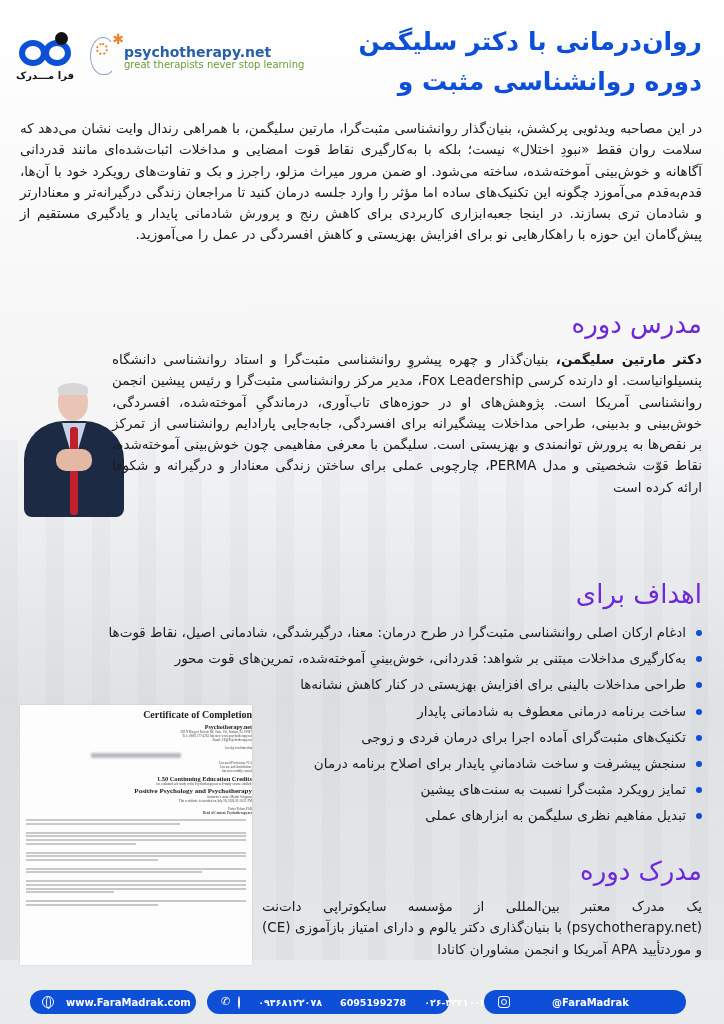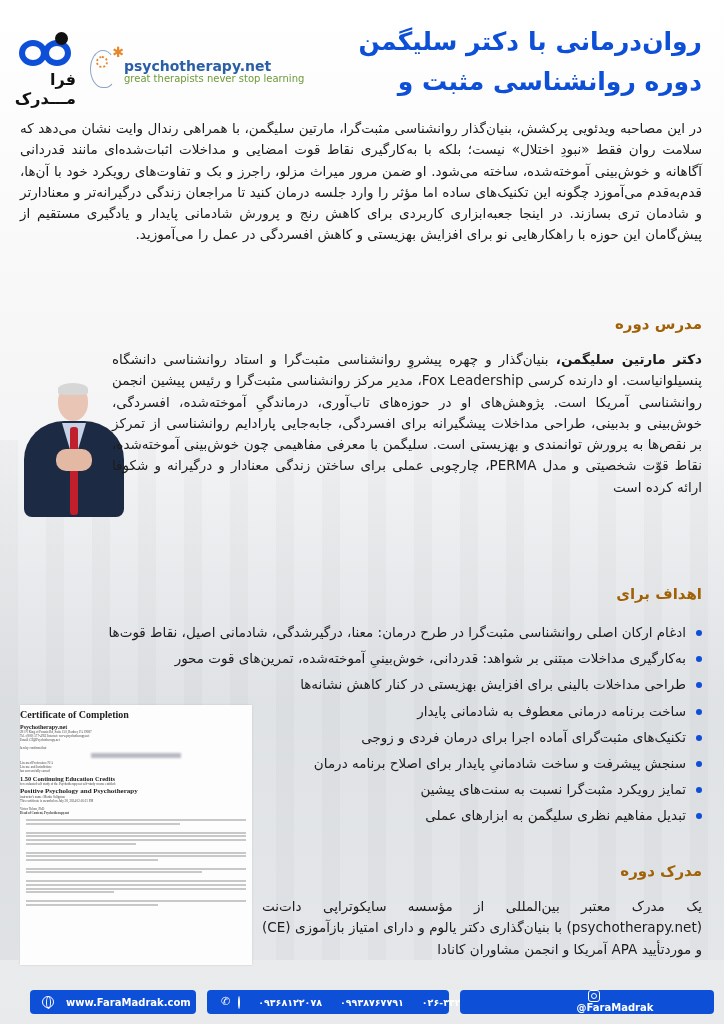--- a/index.html
+++ b/index.html
@@ -25,37 +25,37 @@
     color: #0d4fd6; font-weight: bold;
     font-size: 25px; line-height: 40px;
   }
   .logos { position: absolute; left: 14px; top: 10px; display: flex; align-items: center; gap: 10px; }
   .fm-logo { width: 62px; display: flex; flex-direction: column; align-items: center; }
   .fm-mark { position: relative; width: 56px; height: 36px; }
   .fm-ring { position: absolute; top: 8px; width: 28px; height: 26px; border: 6px solid #0d4fd6; border-radius: 50%; }
   .fm-ring.l { left: 2px; }
   .fm-ring.r { left: 26px; }
   .fm-dot { position: absolute; left: 38px; top: 0; width: 13px; height: 13px; background: #111; border-radius: 50%; }
-  .fm-text { direction: rtl; font-size: 16px; font-weight: bold; color: #111; margin-top: 2px; }
+  .fm-text { direction: rtl; font-size: 10px; font-weight: bold; color: #111; margin-top: 2px; }
   .pn-logo { display: flex; align-items: center; gap: 4px; }
   .pn-head { width: 34px; height: 48px; position: relative; }
   .pn-head .outline { position: absolute; left: 4px; top: 4px; width: 26px; height: 38px; border: 1.5px solid #8da4c8; border-radius: 50% 50% 40% 50%; border-right-color: transparent; }
   .pn-head .spiral { position: absolute; left: 10px; top: 10px; width: 12px; height: 12px; border: 2px dotted #e8862a; border-radius: 50%; }
   .pn-head .star { position: absolute; right: -4px; top: -2px; color: #e8862a; font-size: 14px; }
   .pn-name { font-size: 14px; color: #2a5fa8; font-weight: bold; line-height: 16px; }
   .pn-tag { font-size: 10px; color: #6e9a3a; line-height: 9px; }
 
   .para {
     position: absolute; direction: rtl; text-align: justify; text-align-last: right;
     font-size: 13.5px; line-height: 21.3px; color: #1c1c1c;
   }
   .intro { top: 118px; right: 22px; width: 682px; }
   .section-title {
     position: absolute; right: 22px; direction: rtl;
-    color: #a16207; font-weight: bold; font-size: 15px; line-height: 28px;
+    color: #6d28d9; font-weight: normal; font-size: 26px; line-height: 28px;
   }
   .t-instructor { top: 310px; }
   .t-goals { top: 580px; }
   .t-cert { top: 857px; }
   .bio { top: 349px; right: 22px; width: 590px; }
   .bio b { font-weight: bold; }
   .photo { position: absolute; left: 20px; top: 385px; width: 110px; height: 135px; }
   .ph-head { position: absolute; left: 38px; top: 0; width: 30px; height: 36px; background: #e9c5b5; border-radius: 45% 45% 50% 50%; }
   .ph-hair { position: absolute; left: 38px; top: -2px; width: 30px; height: 12px; background: #d7d7d7; border-radius: 50% 50% 20% 20%; }
   .ph-body { position: absolute; left: 4px; top: 36px; width: 100px; height: 96px; background: #1d2a44; border-radius: 40% 40% 8px 8px; }
@@ -63,41 +63,41 @@
   .ph-tie { position: absolute; left: 50px; top: 42px; width: 8px; height: 88px; background: #c21f2c; border-radius: 3px; }
   .ph-hands { position: absolute; left: 36px; top: 64px; width: 36px; height: 22px; background: #e4b9a4; border-radius: 10px; }
 
   .goals { position: absolute; top: 619px; right: 18px; width: 470px; direction: rtl; list-style: none; }
   .goals li { font-size: 13.5px; line-height: 26.2px; color: #1c1c1c; position: relative; padding-right: 20px; white-space: nowrap; }
   .goals li::before { content: ""; position: absolute; right: 4px; top: 11px; width: 6px; height: 6px; border-radius: 50%; background: #0d4fd6; }
 
   .certificate {
     position: absolute; left: 20px; top: 705px; width: 232px; height: 260px;
     background: #fdfdfd; box-shadow: 0 0 2px rgba(0,0,0,0.12);
-    font-family: "Liberation Serif", serif; color: #222; text-align: left; padding-top: 4px; overflow: hidden;
+    font-family: "Liberation Serif", serif; color: #222; text-align: right; padding-top: 4px; overflow: hidden;
   }
   .c-title { font-size: 10px; font-weight: bold; margin-bottom: 4px; }
   .c-org { font-size: 6px; font-weight: bold; }
   .c-small { font-size: 3.2px; line-height: 4.2px; color: #444; }
   .c-blur { width: 90px; height: 5px; background: #b9b9c4; filter: blur(1.2px); margin: 3px auto; }
   .c-credits { font-size: 6.4px; font-weight: bold; margin-top: 2px; }
   .c-course { font-size: 7px; font-weight: bold; }
   .c-fine { text-align: left; padding: 2px 6px; font-size: 3px; line-height: 3.8px; color: #555; }
   .c-line { height: 2px; background: #b5b5b5; margin: 1.6px 0; opacity: .75; }
 
   .cert-text { top: 896px; right: 22px; width: 440px; }
 
   .footer { position: absolute; top: 990px; left: 0; right: 0; height: 24px; }
   .pill {
     position: absolute; top: 0; height: 24px; background: #0d4fd6; color: #fff;
-    border-radius: 4px; display: flex; align-items: center; font-size: 10px; font-weight: bold;
+    border-radius: 12px; display: flex; align-items: center; font-size: 10px; font-weight: bold;
   }
   .pill.web { left: 30px; width: 166px; padding-left: 12px; gap: 12px; }
   .pill.phones { left: 207px; width: 242px; padding-left: 14px; gap: 8px; }
-  .pill.insta { left: 460px; width: 254px; padding-left: 14px; flex-direction: column; }
+  .pill.insta { left: 484px; width: 202px; padding-left: 14px; }
   .pill .num { font-size: 9.5px; margin-left: 10px; }
   .pill .handle { margin-left: 42px; }
   .ico { display: inline-flex; align-items: center; justify-content: center; color: #fff; }
   .globe { width: 12px; height: 12px; border: 1.5px solid #fff; border-radius: 50%; position: relative; }
   .globe::before { content: ""; position: absolute; left: 3px; top: -1px; width: 3px; height: 11px; border: 1px solid #fff; border-radius: 50%; }
   .insta-ico { width: 12px; height: 12px; border: 1.6px solid #fff; border-radius: 3px; position: relative; }
   .insta-ico::before { content: ""; position: absolute; left: 2px; top: 2px; width: 4px; height: 4px; border: 1.3px solid #fff; border-radius: 50%; }
   .wa-ico { width: 13px; height: 13px; border: 1.6px solid #fff; border-radius: 50%; }
   .phone-ico { font-size: 11px; line-height: 12px; }
 </style>
@@ -194,21 +194,21 @@
 
   <div class="footer">
     <a class="pill web">
       <span class="ico globe"></span>
       <span>www.FaraMadrak.com</span>
     </a>
     <div class="pill phones">
       <span class="ico phone-ico">✆</span>
       <span class="ico wa-ico"></span>
       <a class="num">۰۹۳۶۸۱۲۲۰۷۸</a>
-      <a class="num">۰۹۹۳۸۷۶۷۷۹۱</a>
+      <a class="num">6095199278</a>
       <a class="num">۰۲۶-۳۴۲۱۰۰۲۲</a>
     </div>
     <a class="pill insta">
       <span class="ico insta-ico"></span>
       <span class="handle">@FaraMadrak</span>
     </a>
   </div>
 </div>
 
 </body></html>

